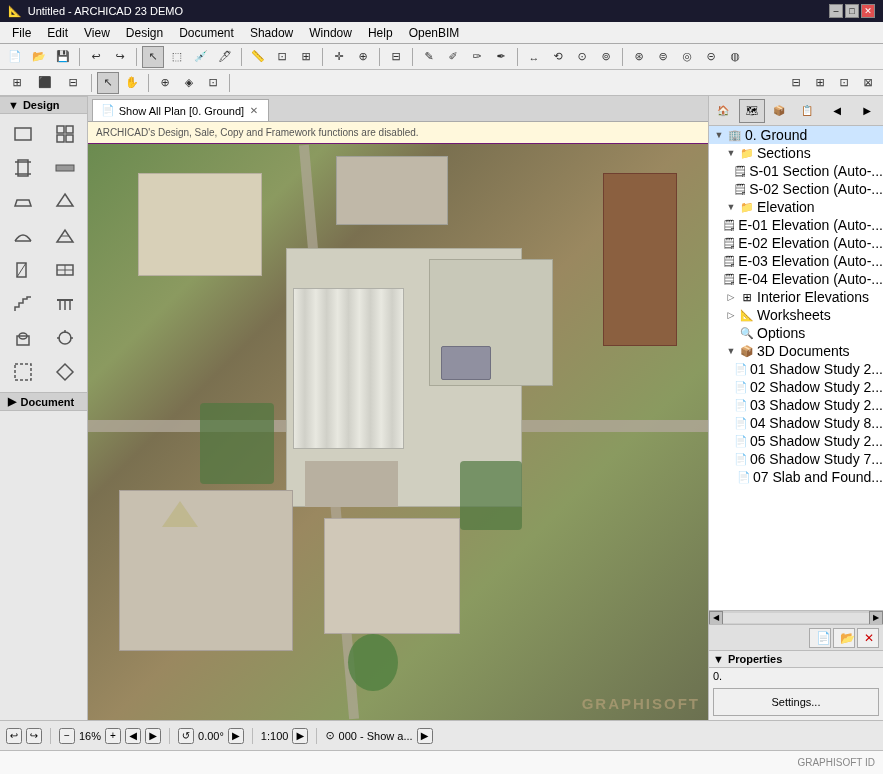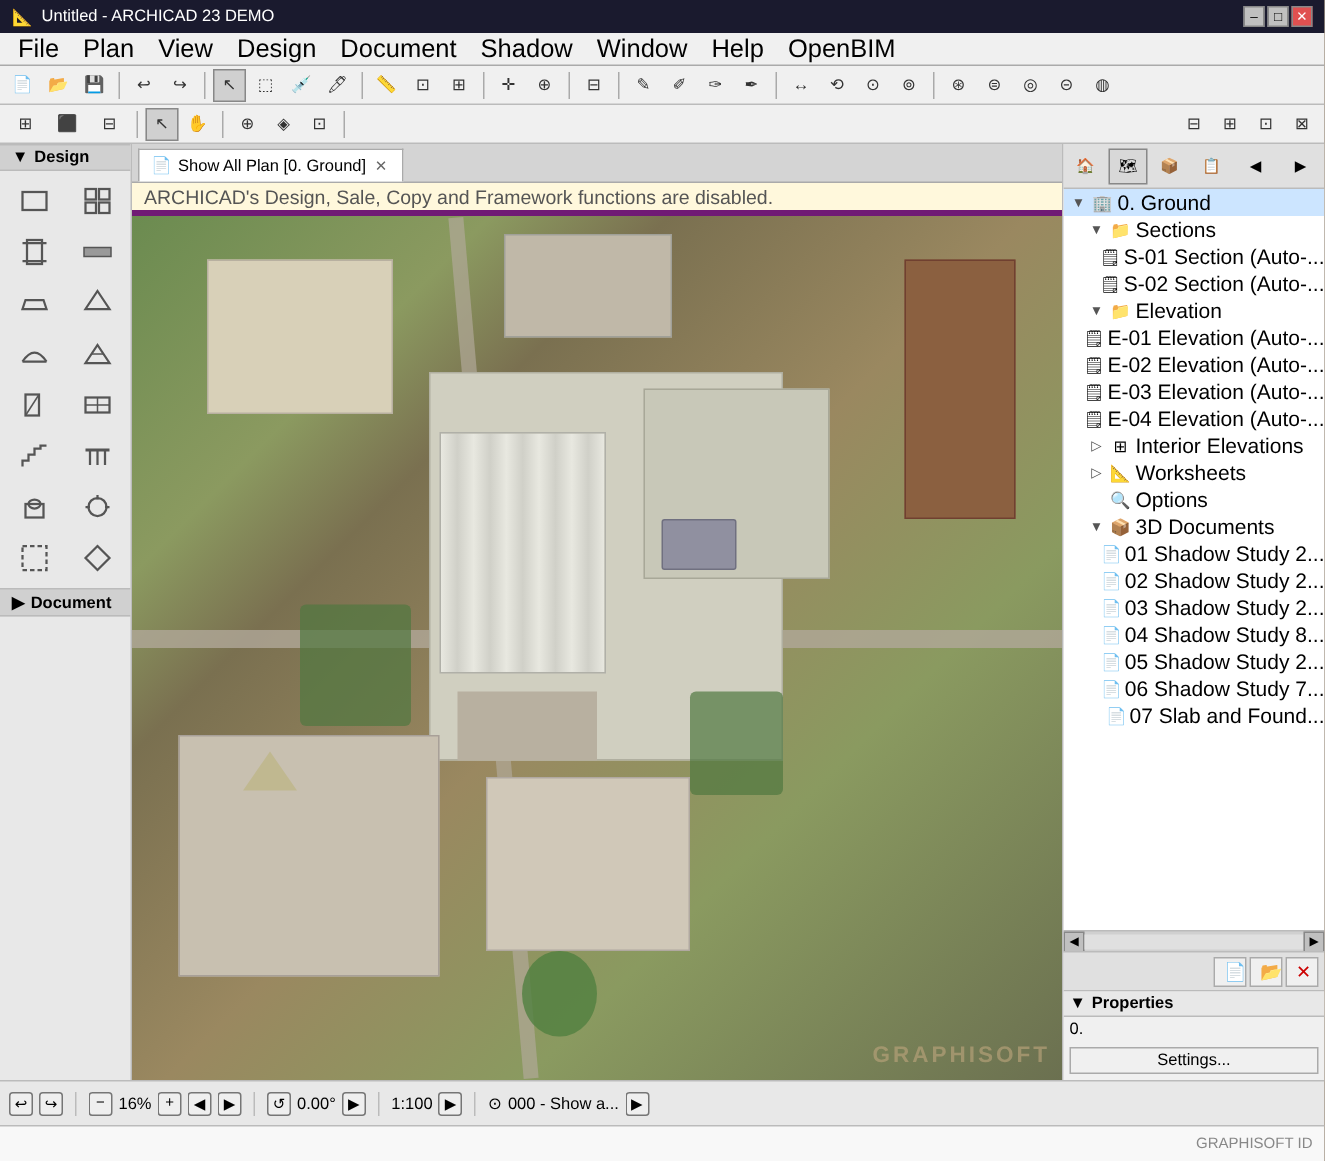--- a/index.html
+++ b/index.html
@@ -12,21 +12,21 @@
     }
     #titlebar-left { display: flex; align-items: center; gap: 6px; }
     #titlebar-controls { display: flex; gap: 2px; }
     .title-btn { width: 14px; height: 14px; border: 1px solid #888; background: #c0c0c0; cursor: pointer; display: flex; align-items: center; justify-content: center; font-size: 9px; color: #000; }
 
     
     #menubar {
       height: 22px; background: #f0f0f0; display: flex; align-items: center;
       border-bottom: 1px solid #aaa; padding: 0 4px;
     }
-    .menu-item { padding: 2px 8px; cursor: pointer; font-size: 17px; }
+    .menu-item { padding: 2px 8px; cursor: pointer; font-size: 12px; }
 
     
     .toolbar-row {
       height: 26px; background: #f0f0f0; border-bottom: 1px solid #bbb;
       display: flex; align-items: center; padding: 0 4px; gap: 2px;
     }
     .tb-btn {
       width: 22px; height: 22px; border: 1px solid transparent; background: transparent;
       cursor: pointer; display: flex; align-items: center; justify-content: center;
       font-size: 11px; color: #333;
@@ -113,21 +113,21 @@
       font-size: 11px;
     }
     .status-segment { display: flex; align-items: center; gap: 4px; border-right: 1px solid #bbb; padding-right: 8px; }
     .status-segment:last-child { border-right: none; }
     .status-btn { width: 16px; height: 16px; cursor: pointer; display: flex; align-items: center; justify-content: center; font-size: 10px; }
 
     
     #infobar { height: 24px; background: #f8f8f8; border-top: 1px solid #bbb; display: flex; align-items: center; padding: 0 8px; font-size: 11px; color: #333; }
 
     
-    #warning-banner { height: 22px; background: #fff8dc; border-bottom: 4px solid #701a75; display: flex; align-items: center; padding: 0 8px; font-size: 13px; color: #555; }
+    #warning-banner { height: 22px; background: #fff8dc; border-bottom: 1px solid #701a75; display: flex; align-items: center; padding: 0 8px; font-size: 10px; color: #555; }
 
     
     #navigator-tree::-webkit-scrollbar { width: 12px; }
     #navigator-tree::-webkit-scrollbar-track { background: #e0e0e0; }
     #navigator-tree::-webkit-scrollbar-thumb { background: #aaa; }
 
     
     .aerial-bg {
       width: 100%; height: 100%;
       background: 
@@ -149,21 +149,21 @@
   </div>
   <div id="titlebar-controls">
     <div class="title-btn">–</div>
     <div class="title-btn">□</div>
     <div class="title-btn" style="background:#e05050;color:white;">✕</div>
   </div>
 </div>
 
 <div id="menubar">
   <span class="menu-item">File</span>
-  <span class="menu-item">Plan</span>
+  <span class="menu-item">Edit</span>
   <span class="menu-item">View</span>
   <span class="menu-item">Design</span>
   <span class="menu-item">Document</span>
   <span class="menu-item">Shadow</span>
   <span class="menu-item">Window</span>
   <span class="menu-item">Help</span>
   <span class="menu-item">OpenBIM</span>
 </div>
 
 <div class="toolbar-row">
@@ -560,21 +560,21 @@
 
     <div id="right-bottom" style="height:auto;">
       <div style="padding:2px 4px;font-size:11px;font-weight:bold;background:#e8e8e8;border-bottom:1px solid #bbb;display:flex;align-items:center;gap:4px;">
         <span style="cursor:pointer;">▼</span>
         <span>Properties</span>
       </div>
       <div id="properties-row">
         <span style="font-size:11px;">0.</span>
       </div>
       <div style="padding:0 4px 4px 4px;">
-        <button id="settings-btn" style="width:100%;height:18px;border:1px solid #aaa;background:#f0f0f0;font-size:11px;cursor:pointer;">Settings...</button>
+        <button id="settings-btn" style="width:100%;height:28px;border:1px solid #aaa;background:#f0f0f0;font-size:11px;cursor:pointer;">Settings...</button>
       </div>
     </div>
   </div>
 
 </div>
 
 <div id="statusbar">
   <div class="status-segment">
     <button class="status-btn">↩</button>
     <button class="status-btn">↪</button>

